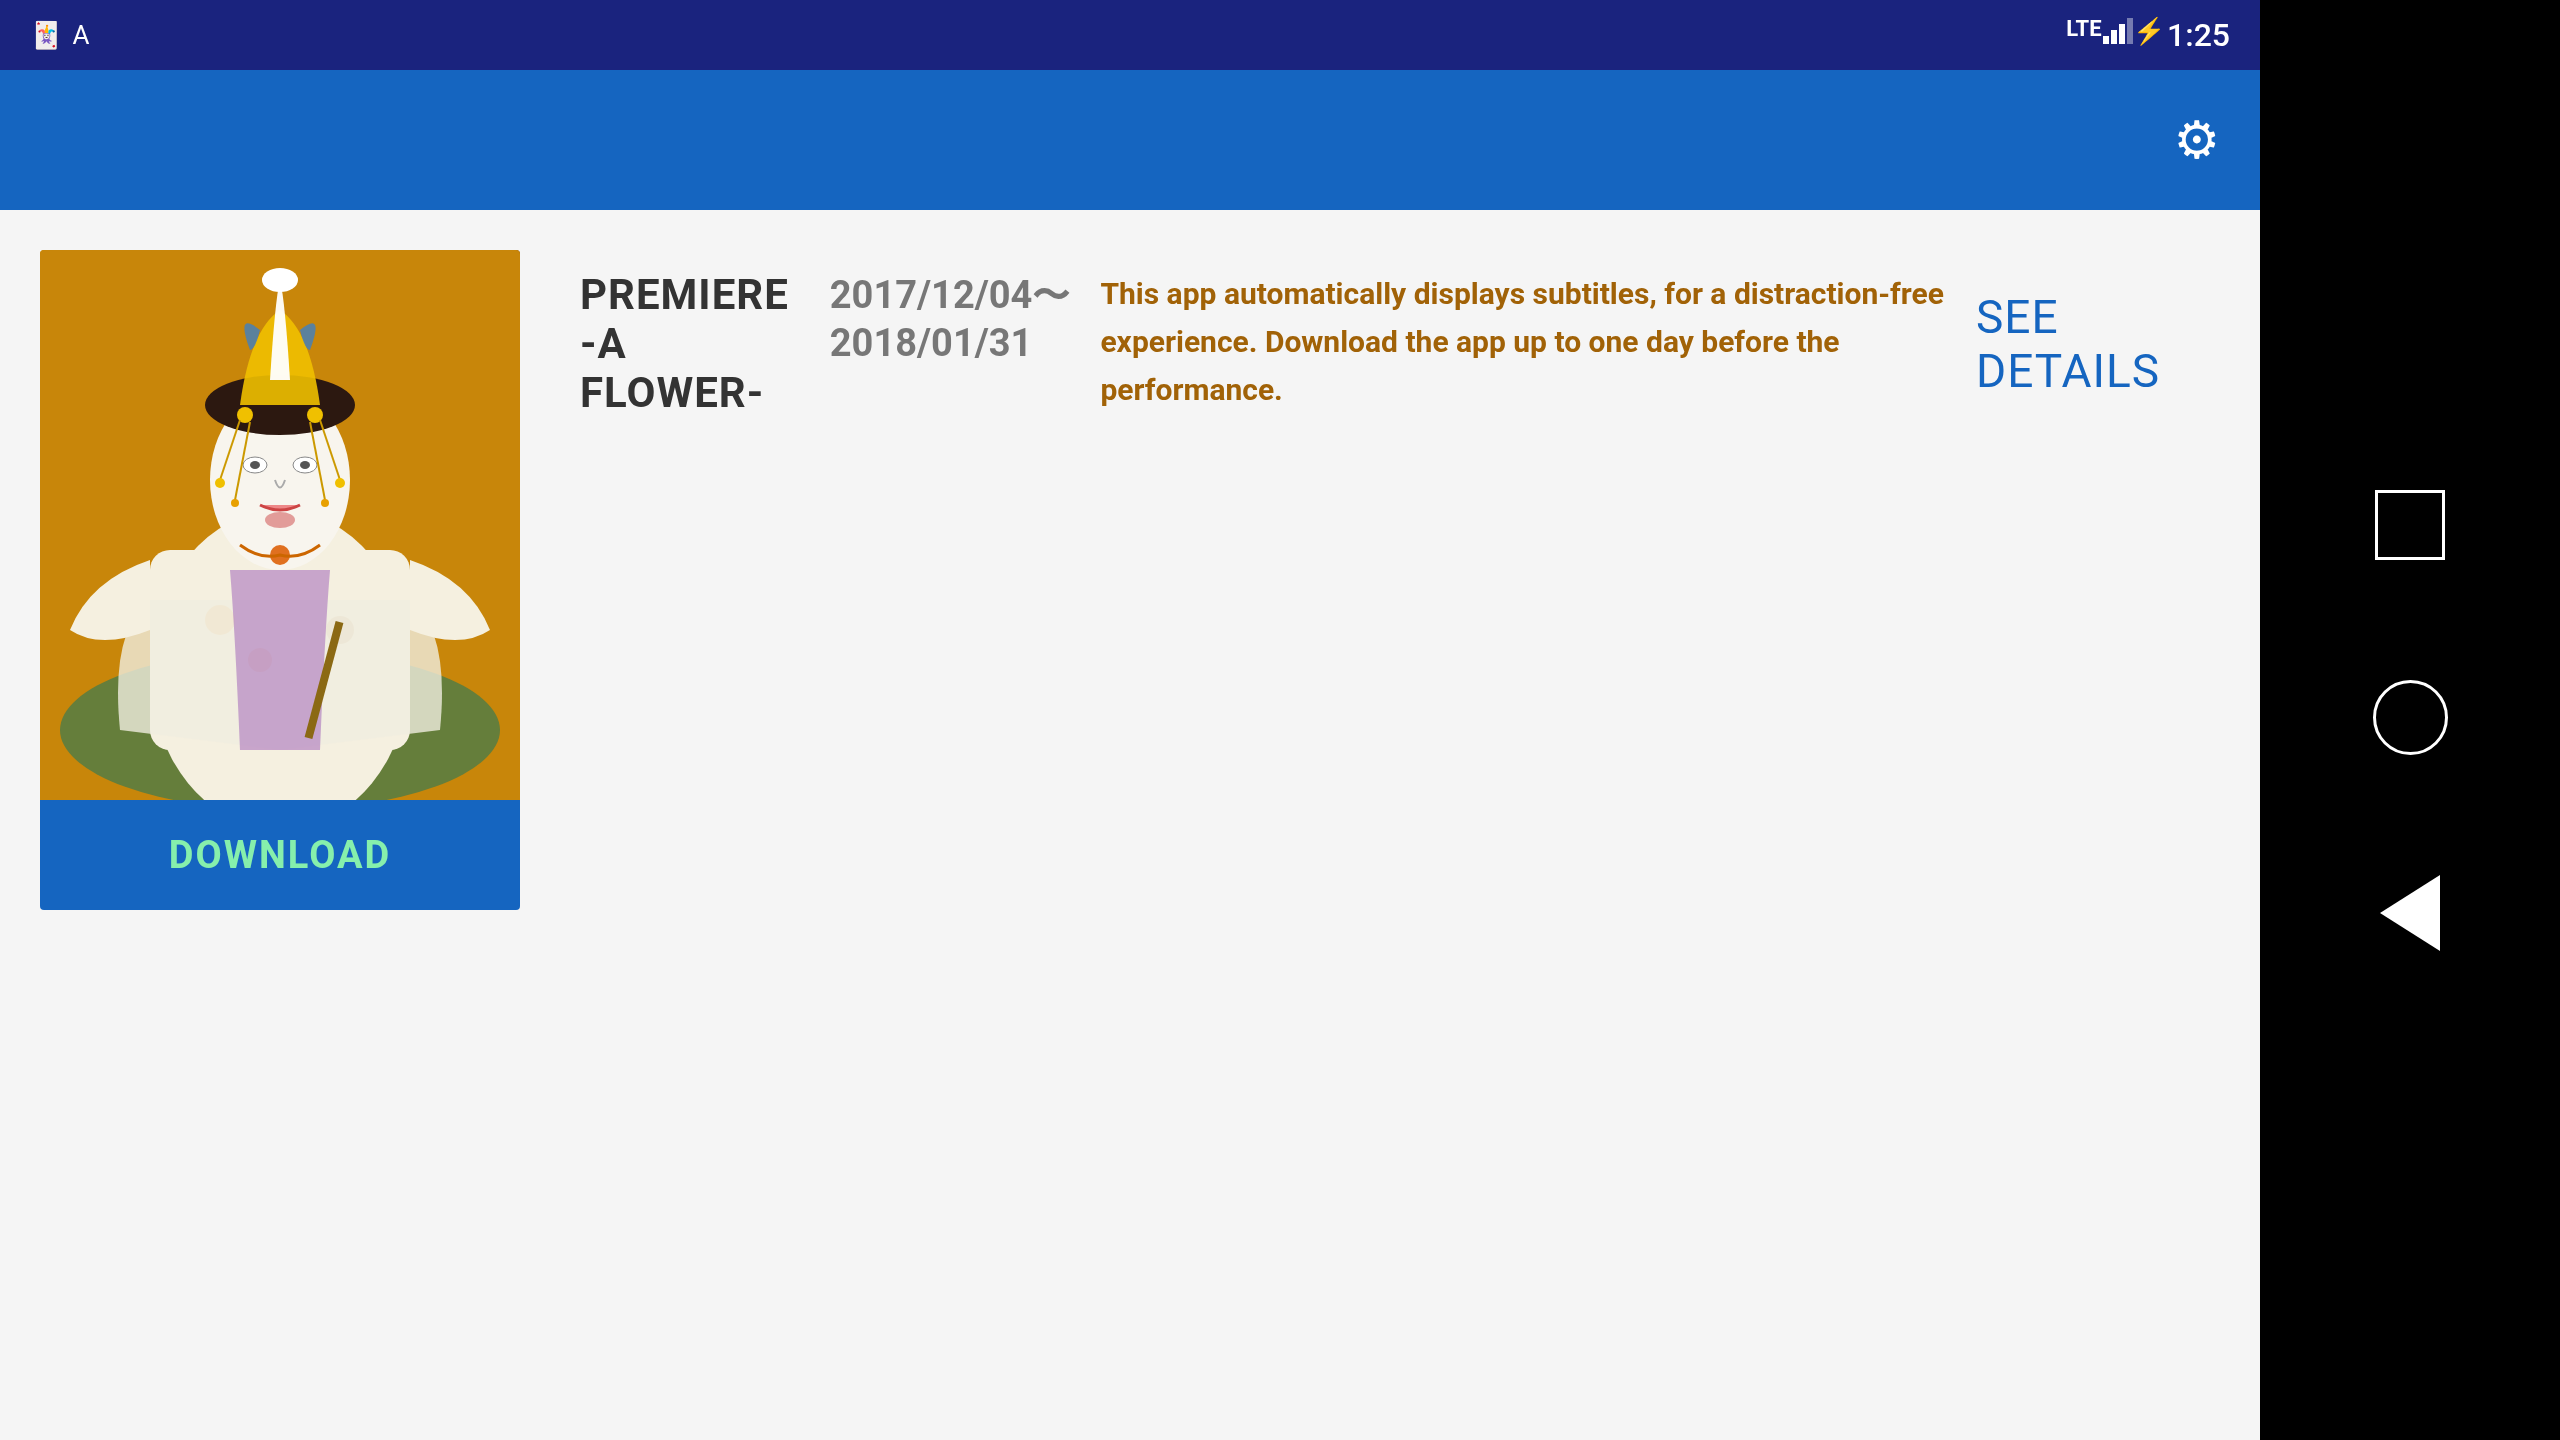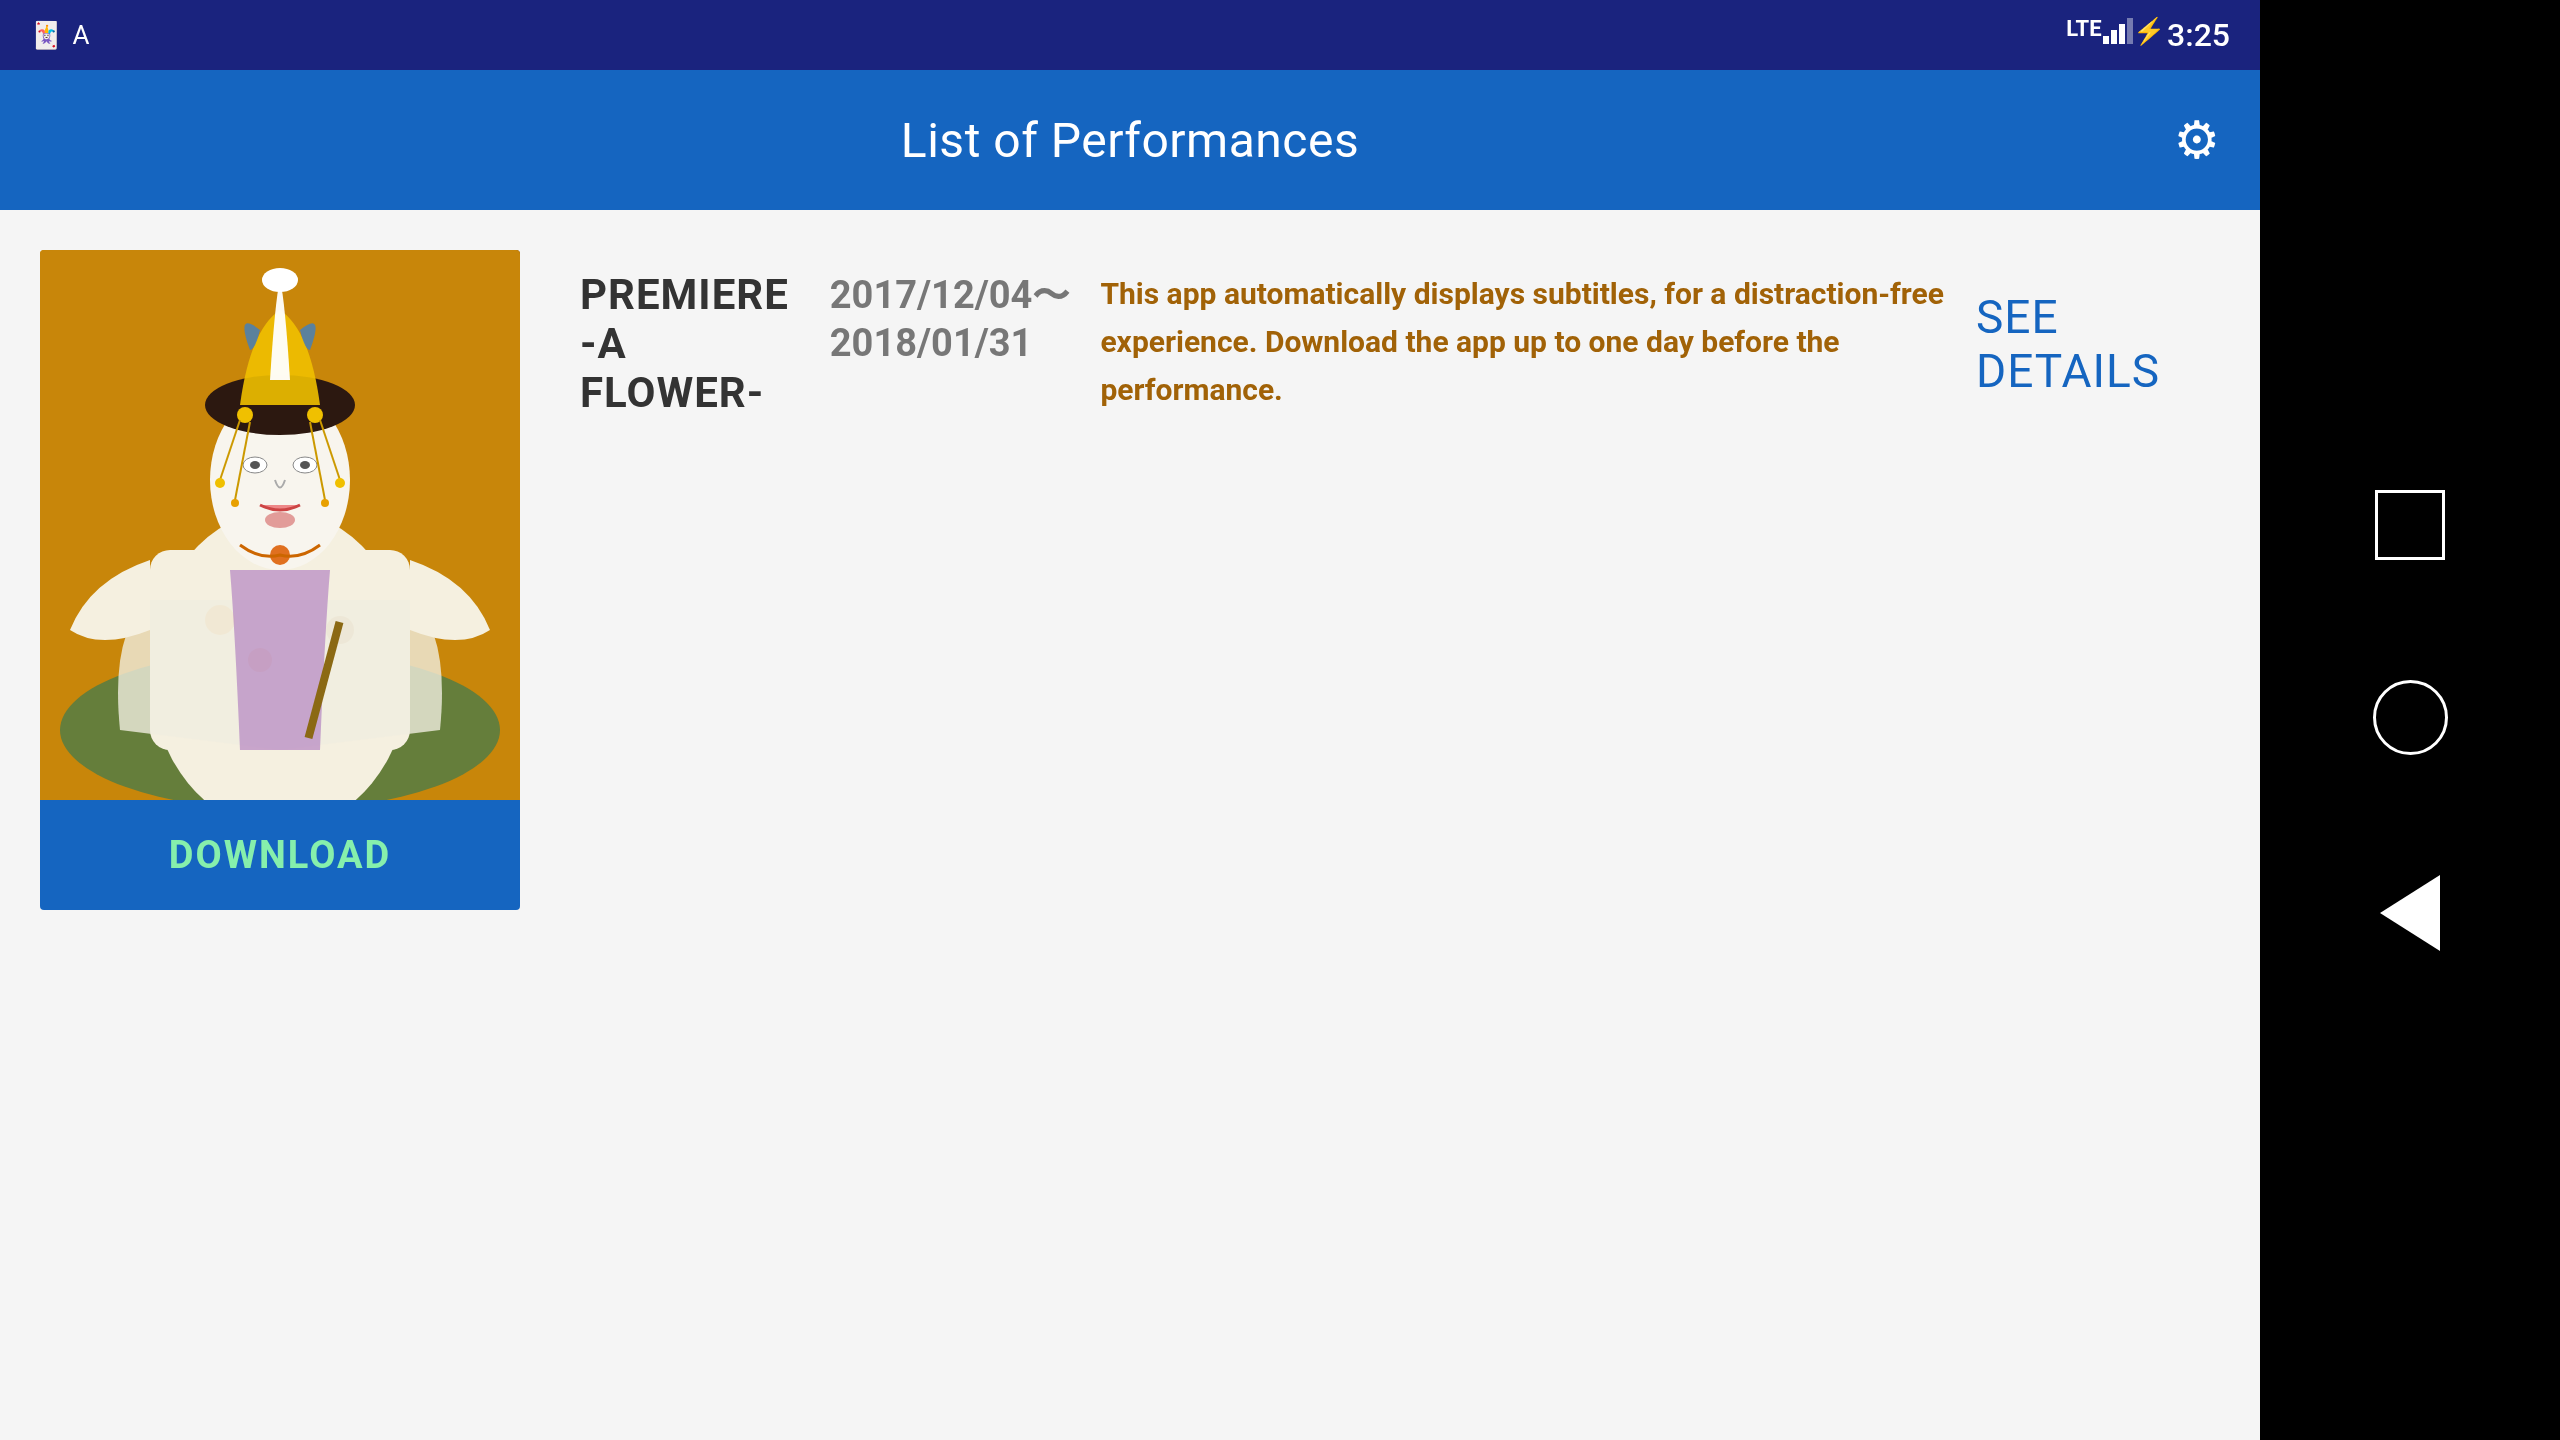--- a/index.html
+++ b/index.html
@@ -262,26 +262,25 @@
       <span class="lte-badge">LTE</span>
 
       <div class="signal-bars">
         <div class="signal-bar" style="height:8px;"></div>
         <div class="signal-bar" style="height:14px;"></div>
         <div class="signal-bar" style="height:20px;"></div>
         <div class="signal-bar" style="height:26px;opacity:0.4;"></div>
       </div>
 
       <span style="color:white;font-size:26px;">⚡</span>
-      <span class="time-text">3:25</span>
+      <span class="time-text">1:25</span>
     </div>
   </div>
 
   <div class="app-bar">
-    <span class="app-bar-title">List of Performances</span>
     <span class="app-bar-settings">⚙</span>
   </div>
 
   <div class="content">
     <div class="performance-card">
 
       <div class="image-container">
         <div class="performance-image">
 
           <svg class="noh-figure" viewBox="0 0 480 550" xmlns="http://www.w3.org/2000/svg">

